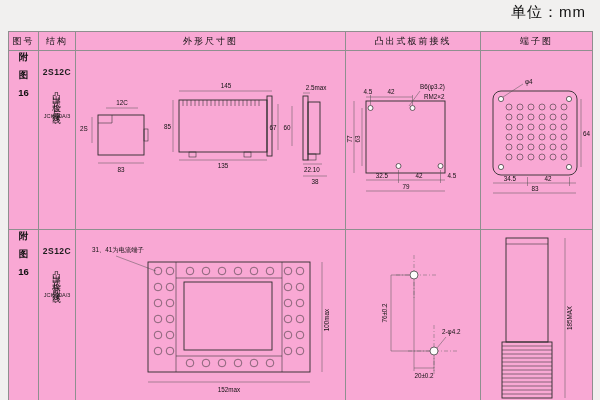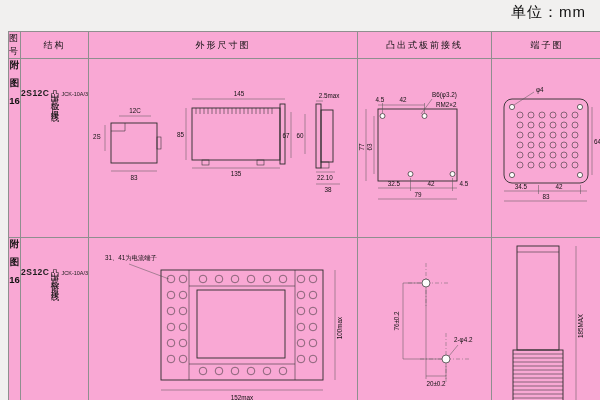--- a/index.html
+++ b/index.html
@@ -26,21 +26,21 @@
   table.spec th{
     font-size:9px;font-weight:normal;letter-spacing:2px;
     text-align:center;vertical-align:middle;height:18px;color:#111;
   }
   td.fig-cell{vertical-align:middle;}
   .fig-stack{
     display:flex;flex-direction:column;align-items:center;gap:5px;
     font-size:9.5px;font-weight:600;color:#111;
   }
   .struct-stack{
-    display:flex;align-items:center;
+    display:flex;flex-direction:column;align-items:center;
     height:100%;padding-top:16px;box-sizing:border-box;
   }
   .struct-model{font-size:8.5px;font-weight:700;letter-spacing:0.5px;}
   .struct-desc{
     writing-mode:vertical-rl;text-orientation:upright;
     font-size:8.5px;letter-spacing:4px;margin-top:8px;color:#111;
   }
   .struct-type{font-size:5.5px;margin-top:auto;margin-bottom:14px;white-space:nowrap;}
   td.draw{vertical-align:top;}
   svg{display:block;}

